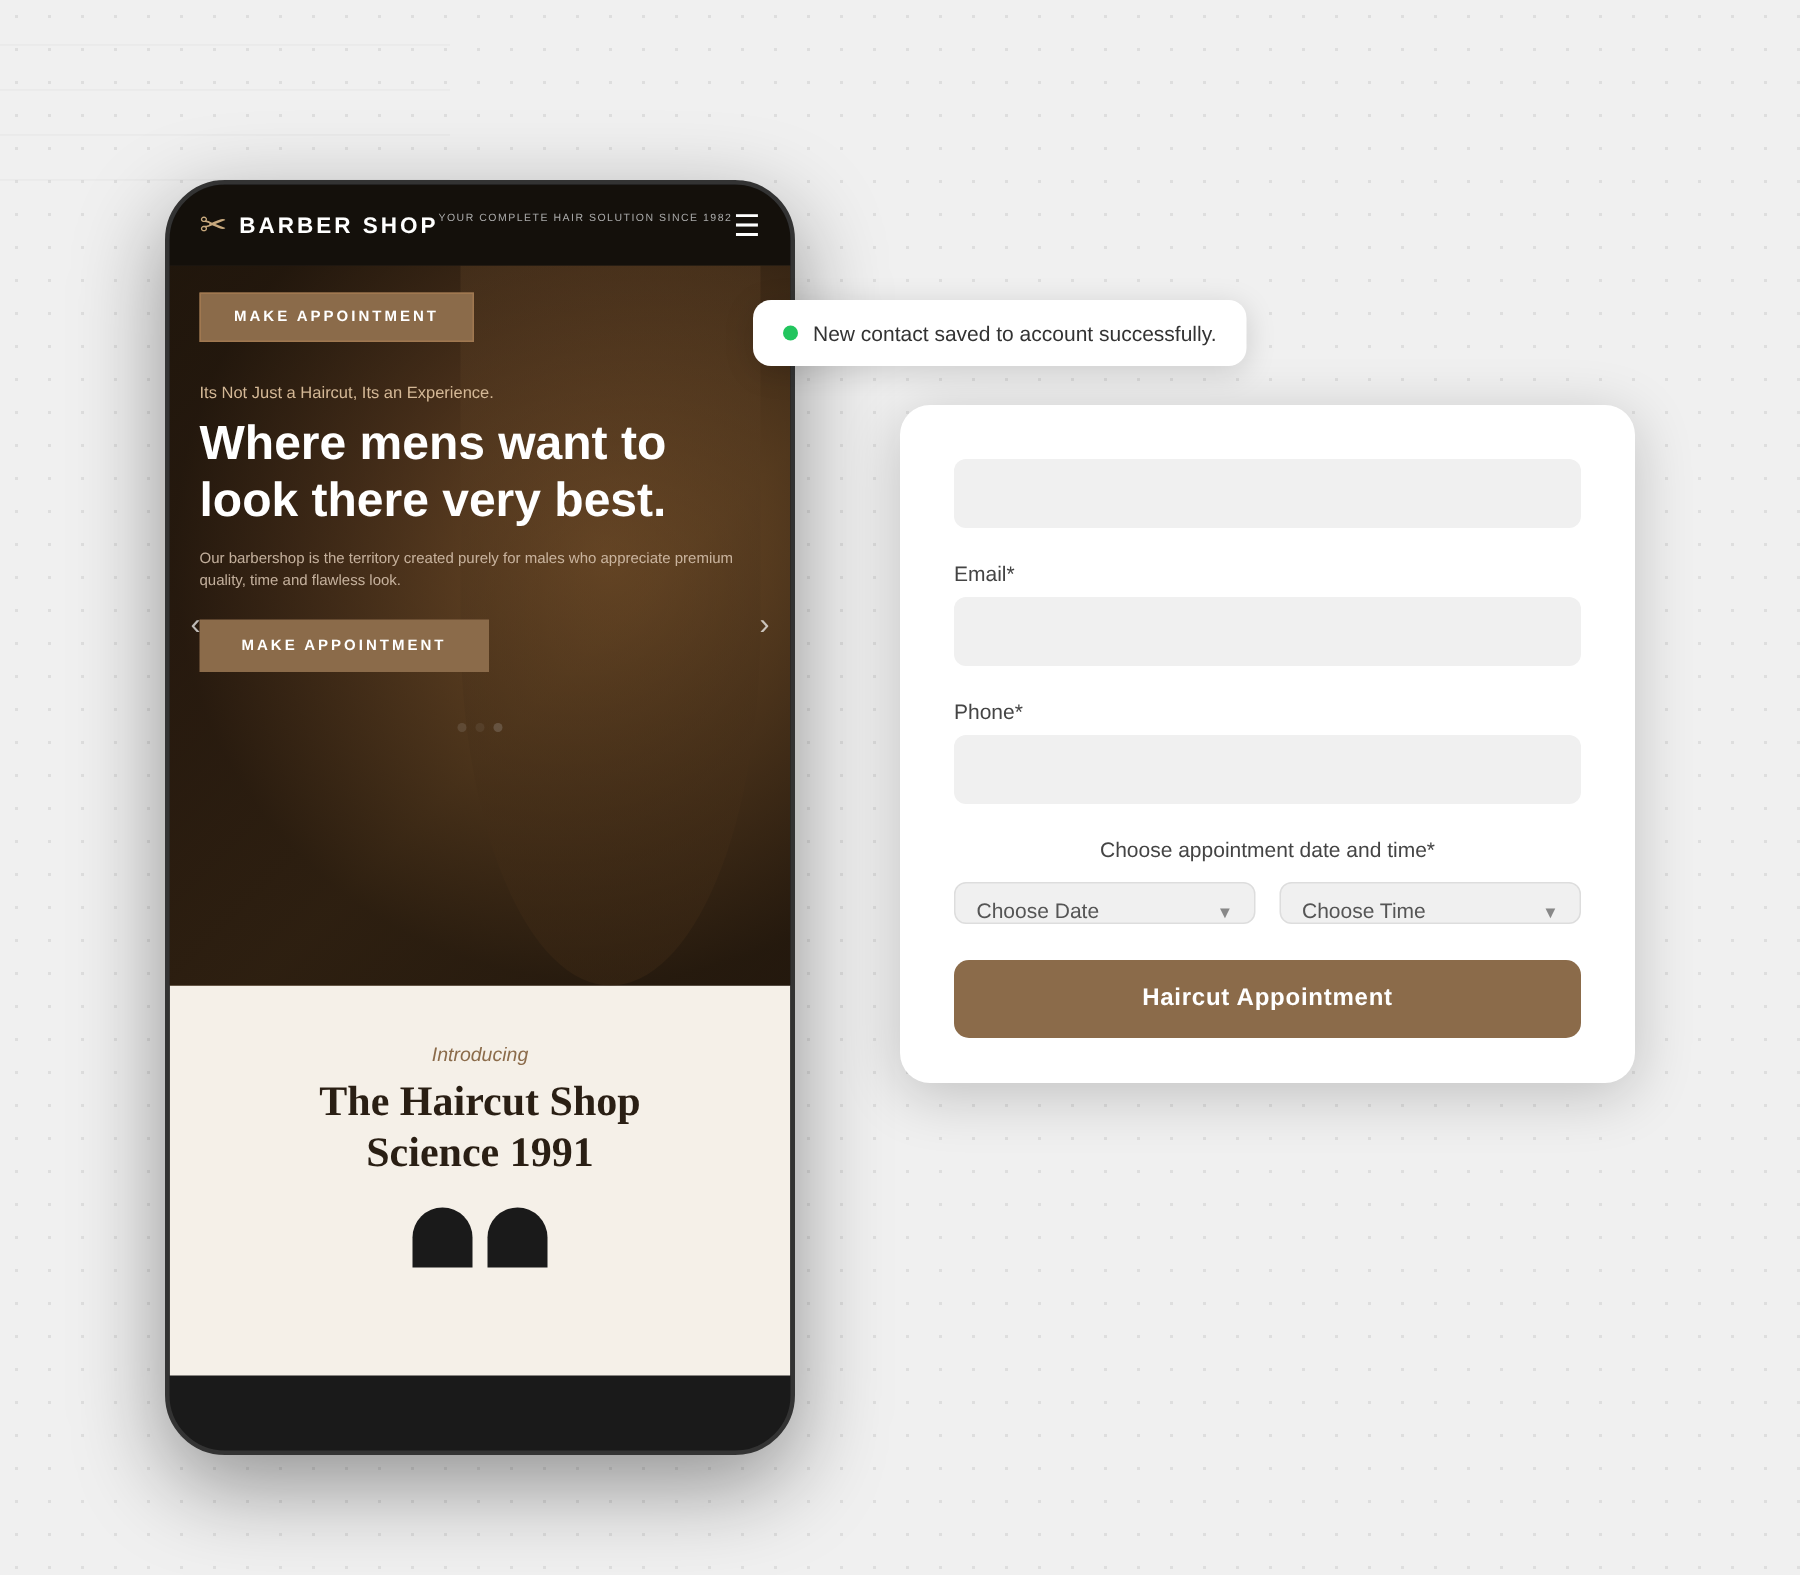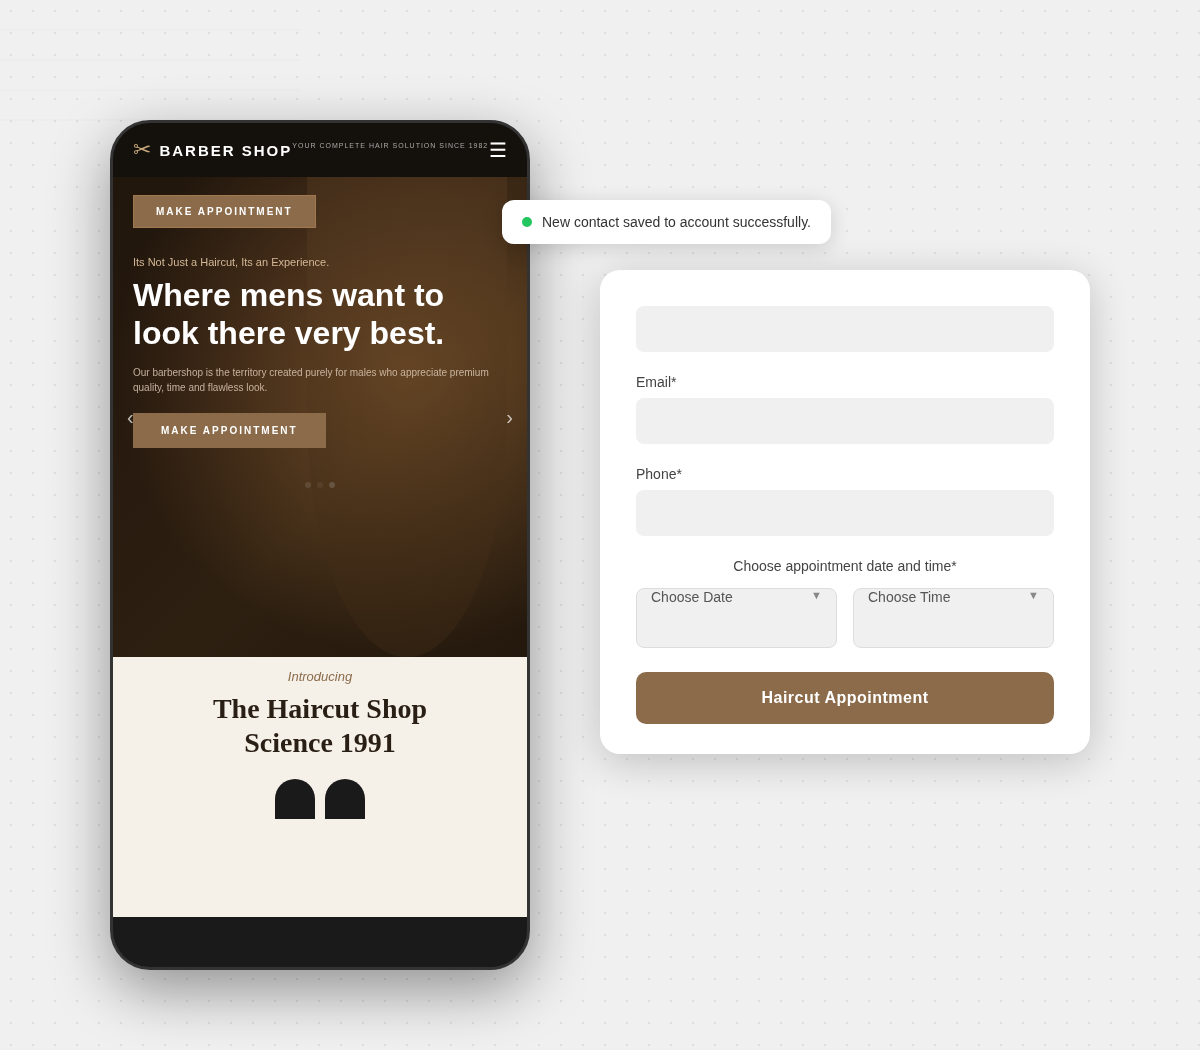--- a/index.html
+++ b/index.html
@@ -207,21 +207,21 @@
       background: rgba(255,255,255,0.4);
     }
 
     .dot.active {
       background: white;
     }
 
     
     .phone-bottom {
       background: #f5f0e8;
-      padding: 12px 20px;
+      padding: 38px 20px;
       text-align: center;
       height: 260px;
     }
 
     .intro-label {
       color: #8B6B4A;
       font-size: 13px;
       font-style: italic;
       margin-bottom: 8px;
     }
@@ -321,30 +321,30 @@
     }
 
     .datetime-row {
       display: flex;
       gap: 16px;
       margin-bottom: 24px;
     }
 
     .select-btn {
       flex: 1;
-      height: 60px;
+      height: 28px;
       background: #f0f0f0;
       border: 1px solid #ddd;
       border-radius: 8px;
       padding: 0 14px;
       font-size: 14px;
       color: #555;
       cursor: pointer;
       display: flex;
-      align-items: flex-start;
+      align-items: flex-end;
       justify-content: space-between;
       gap: 33px;
     }
 
     .select-arrow {
       color: #888;
       font-size: 11px;
     }
 
     .schedule-btn {

